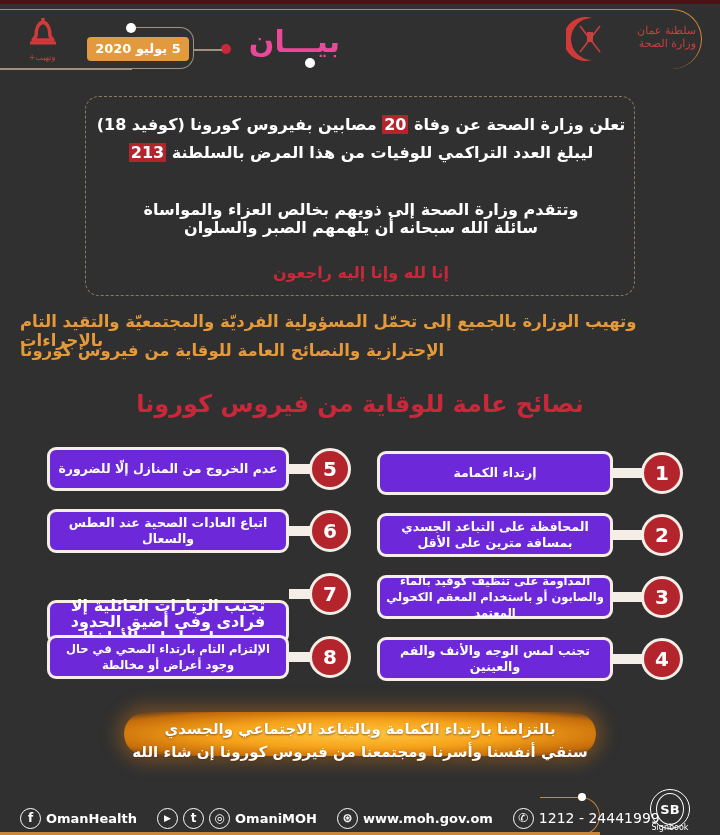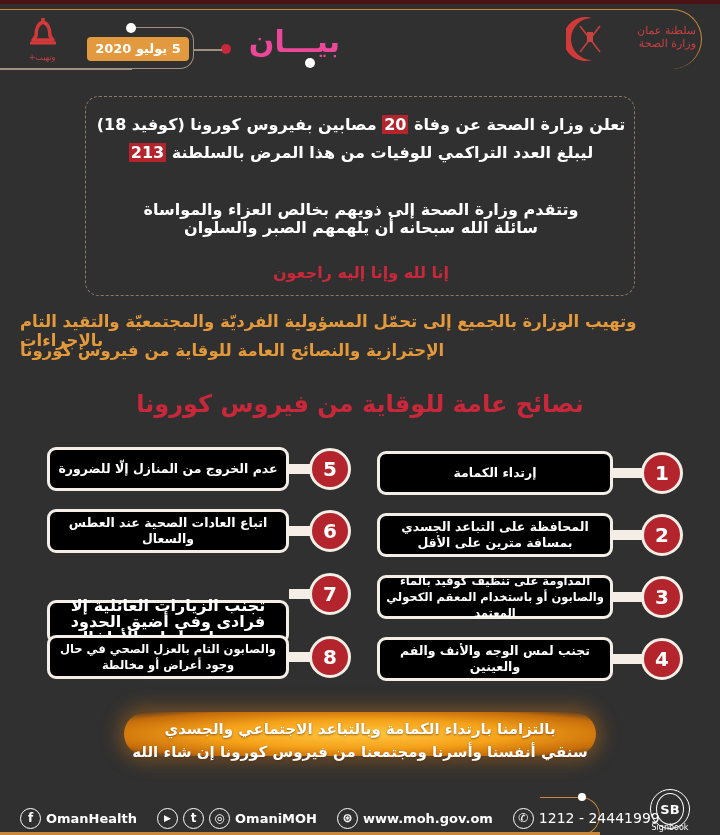--- a/index.html
+++ b/index.html
@@ -40,21 +40,21 @@
   .hl { background: #b3242c; color: #fff; padding: 0 2px; }
   .red-text { color: #c8283a; }
 
   .appeal { position: absolute; left: 20px; width: 680px; text-align: left; direction: rtl; font-weight: bold; color: #e49a3a; font-size: 16.5px; }
   .tips-title { position: absolute; left: 0; top: 390px; width: 720px; text-align: center; direction: rtl; font-weight: bold; color: #c8283a; font-size: 24px; }
 
   
   .tip { position: absolute; height: 44px; }
   .tip-box {
     position: absolute; left: 0; top: 0; height: 44px;
-    background: #000000; border: 3px solid #f4eee6; border-radius: 9px;
+    background: #6d28d9; border: 3px solid #f4eee6; border-radius: 9px;
     display: flex; align-items: center; justify-content: center;
     text-align: center; direction: rtl; font-weight: bold; color: #fff; font-size: 12.5px; line-height: 16px; padding: 0 6px;
   }
   .tip-link { position: absolute; top: 17px; height: 10px; background: #f4eee6; }
   .tip-num {
     position: absolute; top: 1px; width: 42px; height: 42px; border-radius: 50%;
     background: #b3242c; border: 3px solid #f4eee6; color: #fff; font-size: 20px; font-weight: bold;
     display: flex; align-items: center; justify-content: center;
   }
 
@@ -153,21 +153,21 @@
   <div class="tip-box" style="width:242px;">اتباع العادات الصحية عند العطس والسعال</div>
   <div class="tip-link" style="left:242px;width:26px;"></div>
   <div class="tip-num" style="left:262px;">6</div>
 </div>
 <div class="tip" style="left:47px;top:572px;width:310px;">
   <div class="tip-box" style="width:242px;font-size:16px;margin-top:28px;">تجنب الزيارات العائلية إلا فرادى وفي أضيق الحدود وعدم إصطحاب الأطفال</div>
   <div class="tip-link" style="left:242px;width:26px;"></div>
   <div class="tip-num" style="left:262px;">7</div>
 </div>
 <div class="tip" style="left:47px;top:635px;width:310px;">
-  <div class="tip-box" style="width:242px;font-size:11.5px;">والصابون التام بالعزل الصحي في حال وجود أعراض أو مخالطة</div>
+  <div class="tip-box" style="width:242px;font-size:11.5px;">الإلتزام التام بارتداء الصحي في حال وجود أعراض أو مخالطة</div>
   <div class="tip-link" style="left:242px;width:26px;"></div>
   <div class="tip-num" style="left:262px;">8</div>
 </div>
 
 <div class="banner">
   <div class="banner-line" style="top:8px;">بالتزامنا بارتداء الكمامة وبالتباعد الاجتماعي والجسدي</div>
   <div class="banner-line" style="top:31px;">سنقي أنفسنا وأسرنا ومجتمعنا من فيروس كورونا إن شاء الله</div>
 </div>
 
 <div class="footer-curve"></div>

